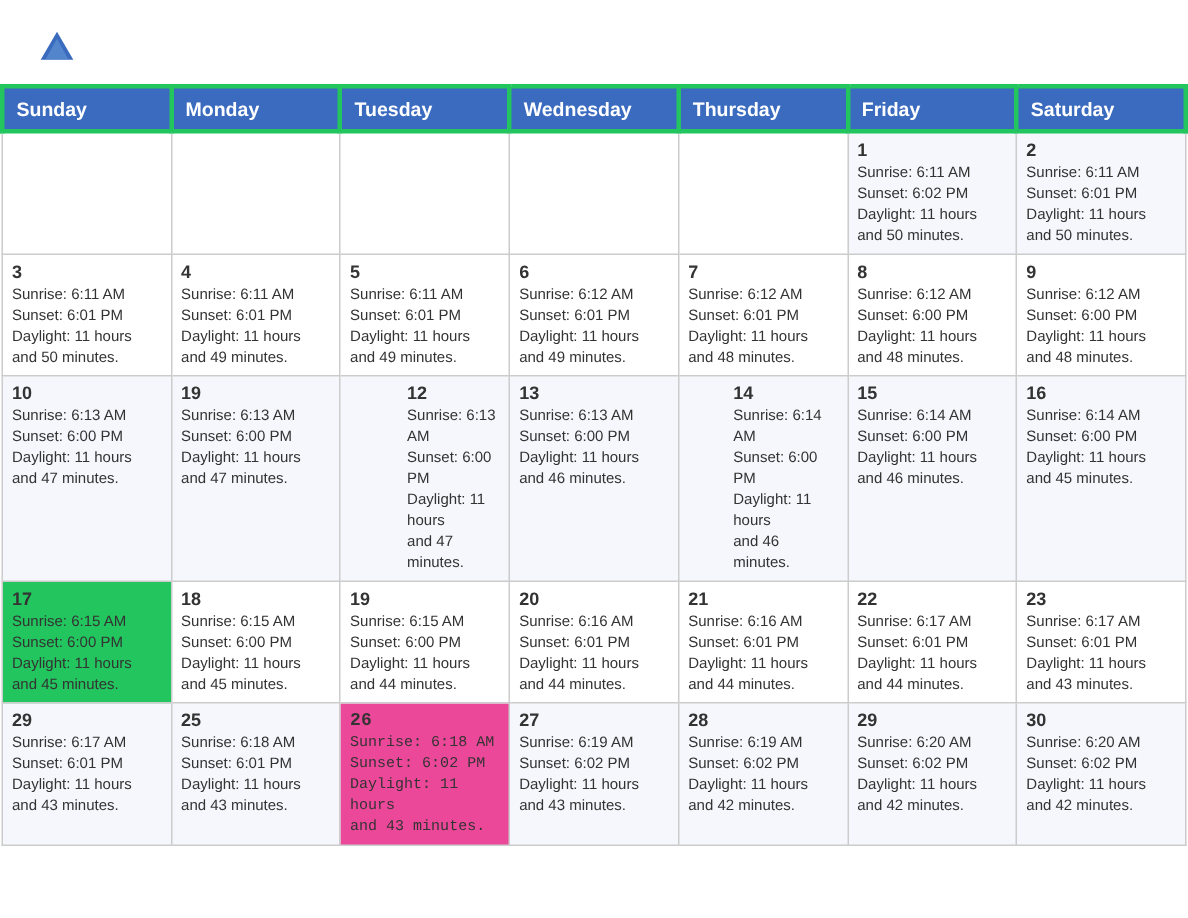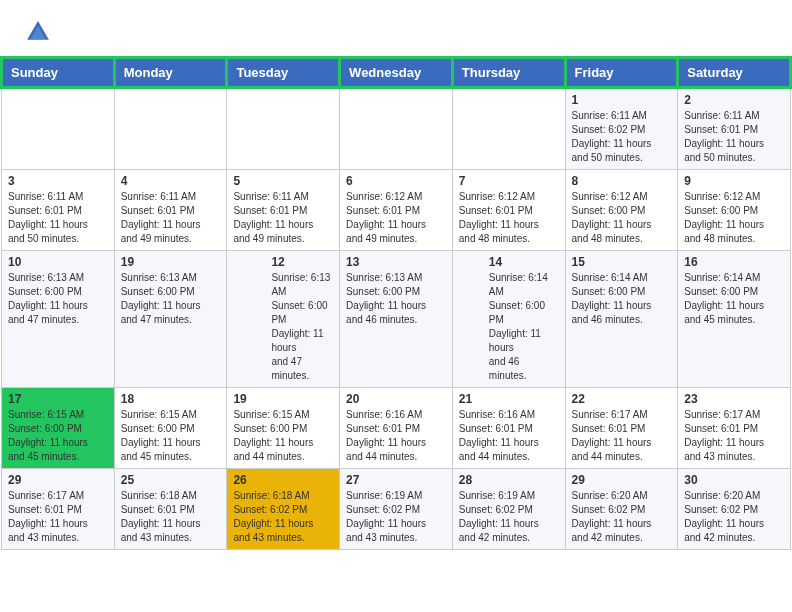--- a/index.html
+++ b/index.html
@@ -310,21 +310,21 @@
 Daylight: 11 hours
 and 43 minutes.</div>
         </td>
         <td style="background: rgb(245, 247, 252);">
           <div class="day-num">25</div>
           <div class="day-info" style="white-space: pre-line;">Sunrise: 6:18 AM
 Sunset: 6:01 PM
 Daylight: 11 hours
 and 43 minutes.</div>
         </td>
-        <td style="background: #eab308;">
+        <td style="background: #ec4899; font-family: Liberation Mono, monospace;">
           <div class="day-num">26</div>
           <div class="day-info" style="white-space: pre-line;">Sunrise: 6:18 AM
 Sunset: 6:02 PM
 Daylight: 11 hours
 and 43 minutes.</div>
         </td>
         <td style="background: rgb(245, 247, 252);">
           <div class="day-num">27</div>
           <div class="day-info" style="white-space: pre-line;">Sunrise: 6:19 AM
 Sunset: 6:02 PM

